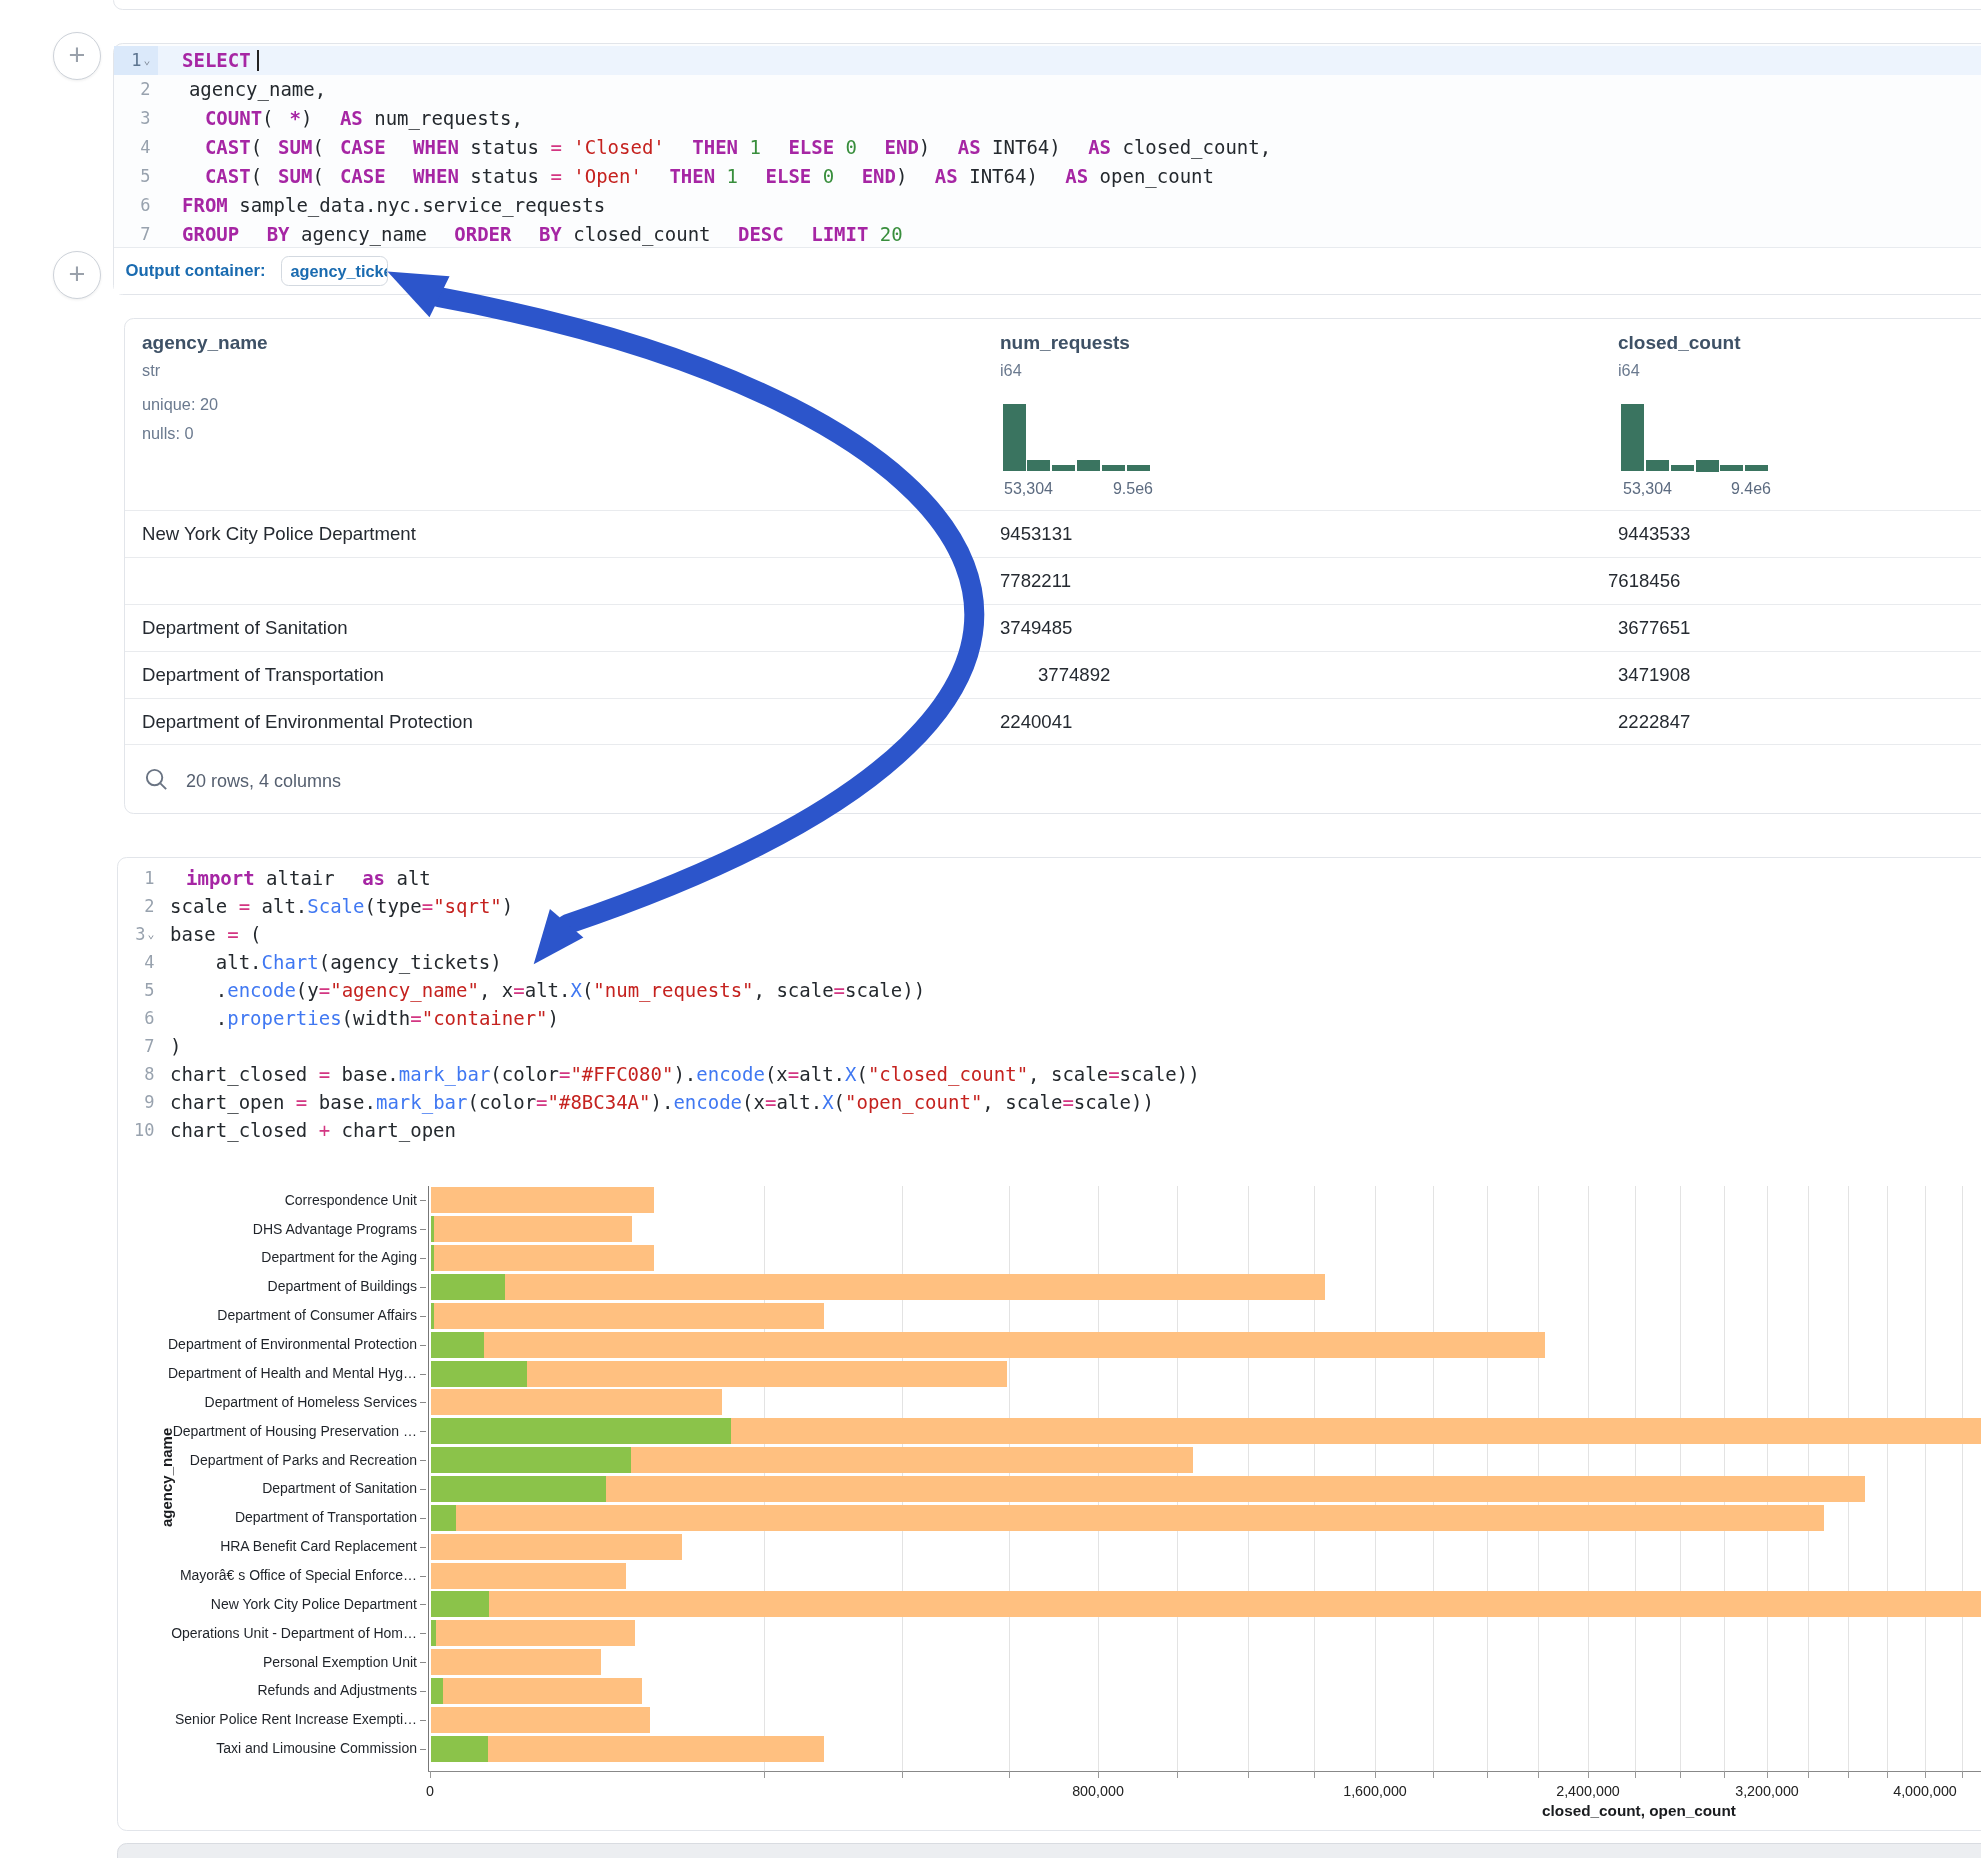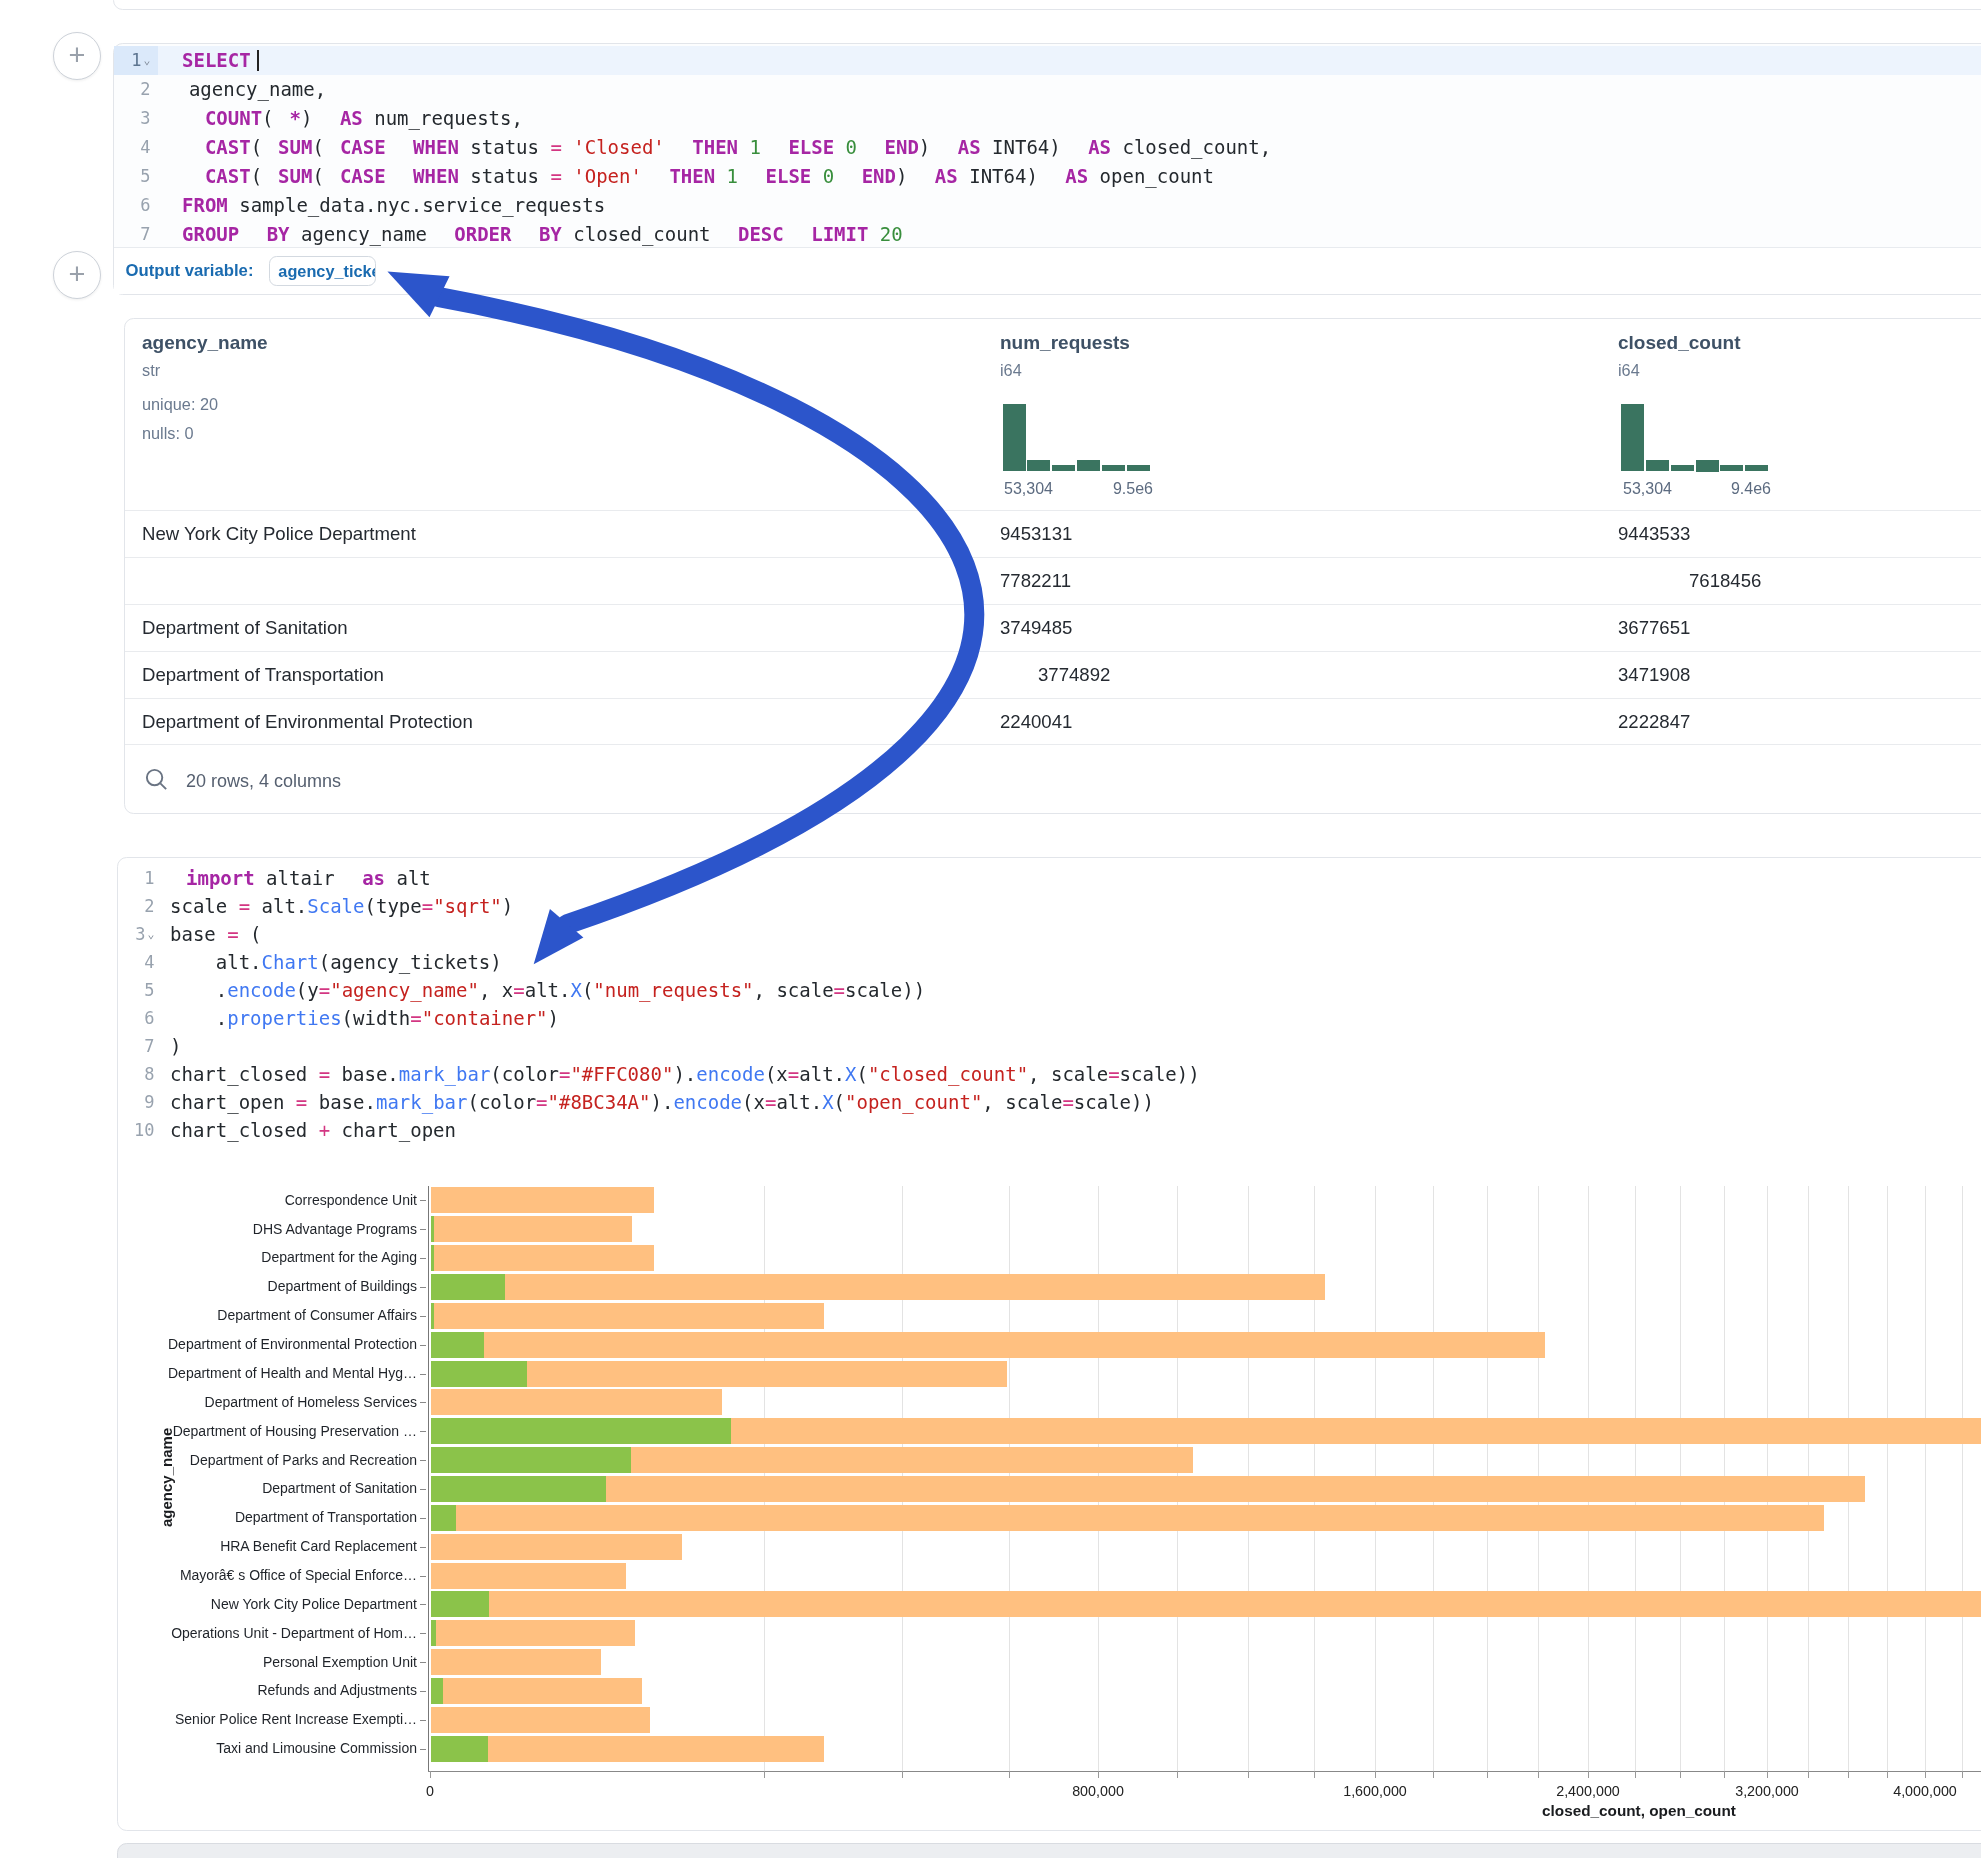--- a/index.html
+++ b/index.html
@@ -62,21 +62,21 @@
 <body>
 
 <div class="card" style="left:113px;top:-23px;width:1885px;height:31px;border-radius:0 0 0 9.6px;"></div>
 
 <div class="plus-btn" style="left:53px;top:32px;">+</div>
 <div class="plus-btn" style="left:53px;top:251px;">+</div>
 
 <div class="card" style="left:113px;top:43px;width:1885px;height:250px;background:#fcfdfe;">
   <div class="code sql" id="sql-code" style="padding-top:1.9px;"><div class="cl active"><span class="gut">1<span class="chev">⌄</span></span><span class="tk-k">SELECT</span><span class="caret"></span></div><div class="cl"><span class="gut">2</span><span class="tk-d">  agency_name,</span></div><div class="cl"><span class="gut">3</span><span class="tk-d">  </span><span class="tk-k">COUNT</span><span class="tk-d">(</span><span class="tk-k">*</span><span class="tk-d">) </span><span class="tk-k">AS</span><span class="tk-d"> num_requests,</span></div><div class="cl"><span class="gut">4</span><span class="tk-d">  </span><span class="tk-k">CAST</span><span class="tk-d">(</span><span class="tk-k">SUM</span><span class="tk-d">(</span><span class="tk-k">CASE</span><span class="tk-d"> </span><span class="tk-k">WHEN</span><span class="tk-d"> status </span><span class="tk-o">=</span><span class="tk-d"> </span><span class="tk-s">'Closed'</span><span class="tk-d"> </span><span class="tk-k">THEN</span><span class="tk-d"> </span><span class="tk-n">1</span><span class="tk-d"> </span><span class="tk-k">ELSE</span><span class="tk-d"> </span><span class="tk-n">0</span><span class="tk-d"> </span><span class="tk-k">END</span><span class="tk-d">) </span><span class="tk-k">AS</span><span class="tk-d"> INT64) </span><span class="tk-k">AS</span><span class="tk-d"> closed_count,</span></div><div class="cl"><span class="gut">5</span><span class="tk-d">  </span><span class="tk-k">CAST</span><span class="tk-d">(</span><span class="tk-k">SUM</span><span class="tk-d">(</span><span class="tk-k">CASE</span><span class="tk-d"> </span><span class="tk-k">WHEN</span><span class="tk-d"> status </span><span class="tk-o">=</span><span class="tk-d"> </span><span class="tk-s">'Open'</span><span class="tk-d"> </span><span class="tk-k">THEN</span><span class="tk-d"> </span><span class="tk-n">1</span><span class="tk-d"> </span><span class="tk-k">ELSE</span><span class="tk-d"> </span><span class="tk-n">0</span><span class="tk-d"> </span><span class="tk-k">END</span><span class="tk-d">) </span><span class="tk-k">AS</span><span class="tk-d"> INT64) </span><span class="tk-k">AS</span><span class="tk-d"> open_count</span></div><div class="cl"><span class="gut">6</span><span class="tk-k">FROM</span><span class="tk-d"> sample_data.nyc.service_requests</span></div><div class="cl"><span class="gut">7</span><span class="tk-k">GROUP</span><span class="tk-d"> </span><span class="tk-k">BY</span><span class="tk-d"> agency_name </span><span class="tk-k">ORDER</span><span class="tk-d"> </span><span class="tk-k">BY</span><span class="tk-d"> closed_count </span><span class="tk-k">DESC</span><span class="tk-d"> </span><span class="tk-k">LIMIT</span><span class="tk-d"> </span><span class="tk-n">20</span></div></div>
   <div class="output-strip">
-    <span class="ov-label">Output variable:</span>
+    <span class="ov-label">Output container:</span>
     <div class="pill">
       <span>agency_tickets</span>
     </div>
   </div>
 </div>
 
 <div class="card" style="left:124px;top:318px;width:1874px;height:494px;" id="df-card">
   <div class="tfoot">
     <svg width="25" height="25" viewBox="0 0 26 26" style="position:absolute;left:19px;top:21px;">
       <circle cx="11" cy="11" r="8" fill="none" stroke="#6a7483" stroke-width="2"></circle>
@@ -110,21 +110,21 @@
     <div class="hist-lab" style="left: 1579px; top: 161px; width: 67px; text-align: right;">9.4e6</div>
     <div class="sep" style="top: 191px;"></div>
     <div class="trow" style="top: 191px;">
       <div class="tcell" style="left: 17px;">New York City Police Department</div>
       <div class="tcell" style="left: 875px;">9453131</div>
       <div class="tcell" style="left: 1493px;">9443533</div>
     </div>
     <div class="sep" style="top: 238px;"></div>
     <div class="trow" style="top: 238px;">
       <div class="tcell" style="left: 875px;">7782211</div>
-      <div class="tcell" style="left: 1564px;">7618456</div>
+      <div class="tcell" style="left: 1483px;">7618456</div>
     </div>
     <div class="sep" style="top: 285px;"></div>
     <div class="trow" style="top: 285px;">
       <div class="tcell" style="left: 17px;">Department of Sanitation</div>
       <div class="tcell" style="left: 875px;">3749485</div>
       <div class="tcell" style="left: 1493px;">3677651</div>
     </div>
     <div class="sep" style="top: 332px;"></div>
     <div class="trow" style="top: 332px;">
       <div class="tcell" style="left: 17px;">Department of Transportation</div>

